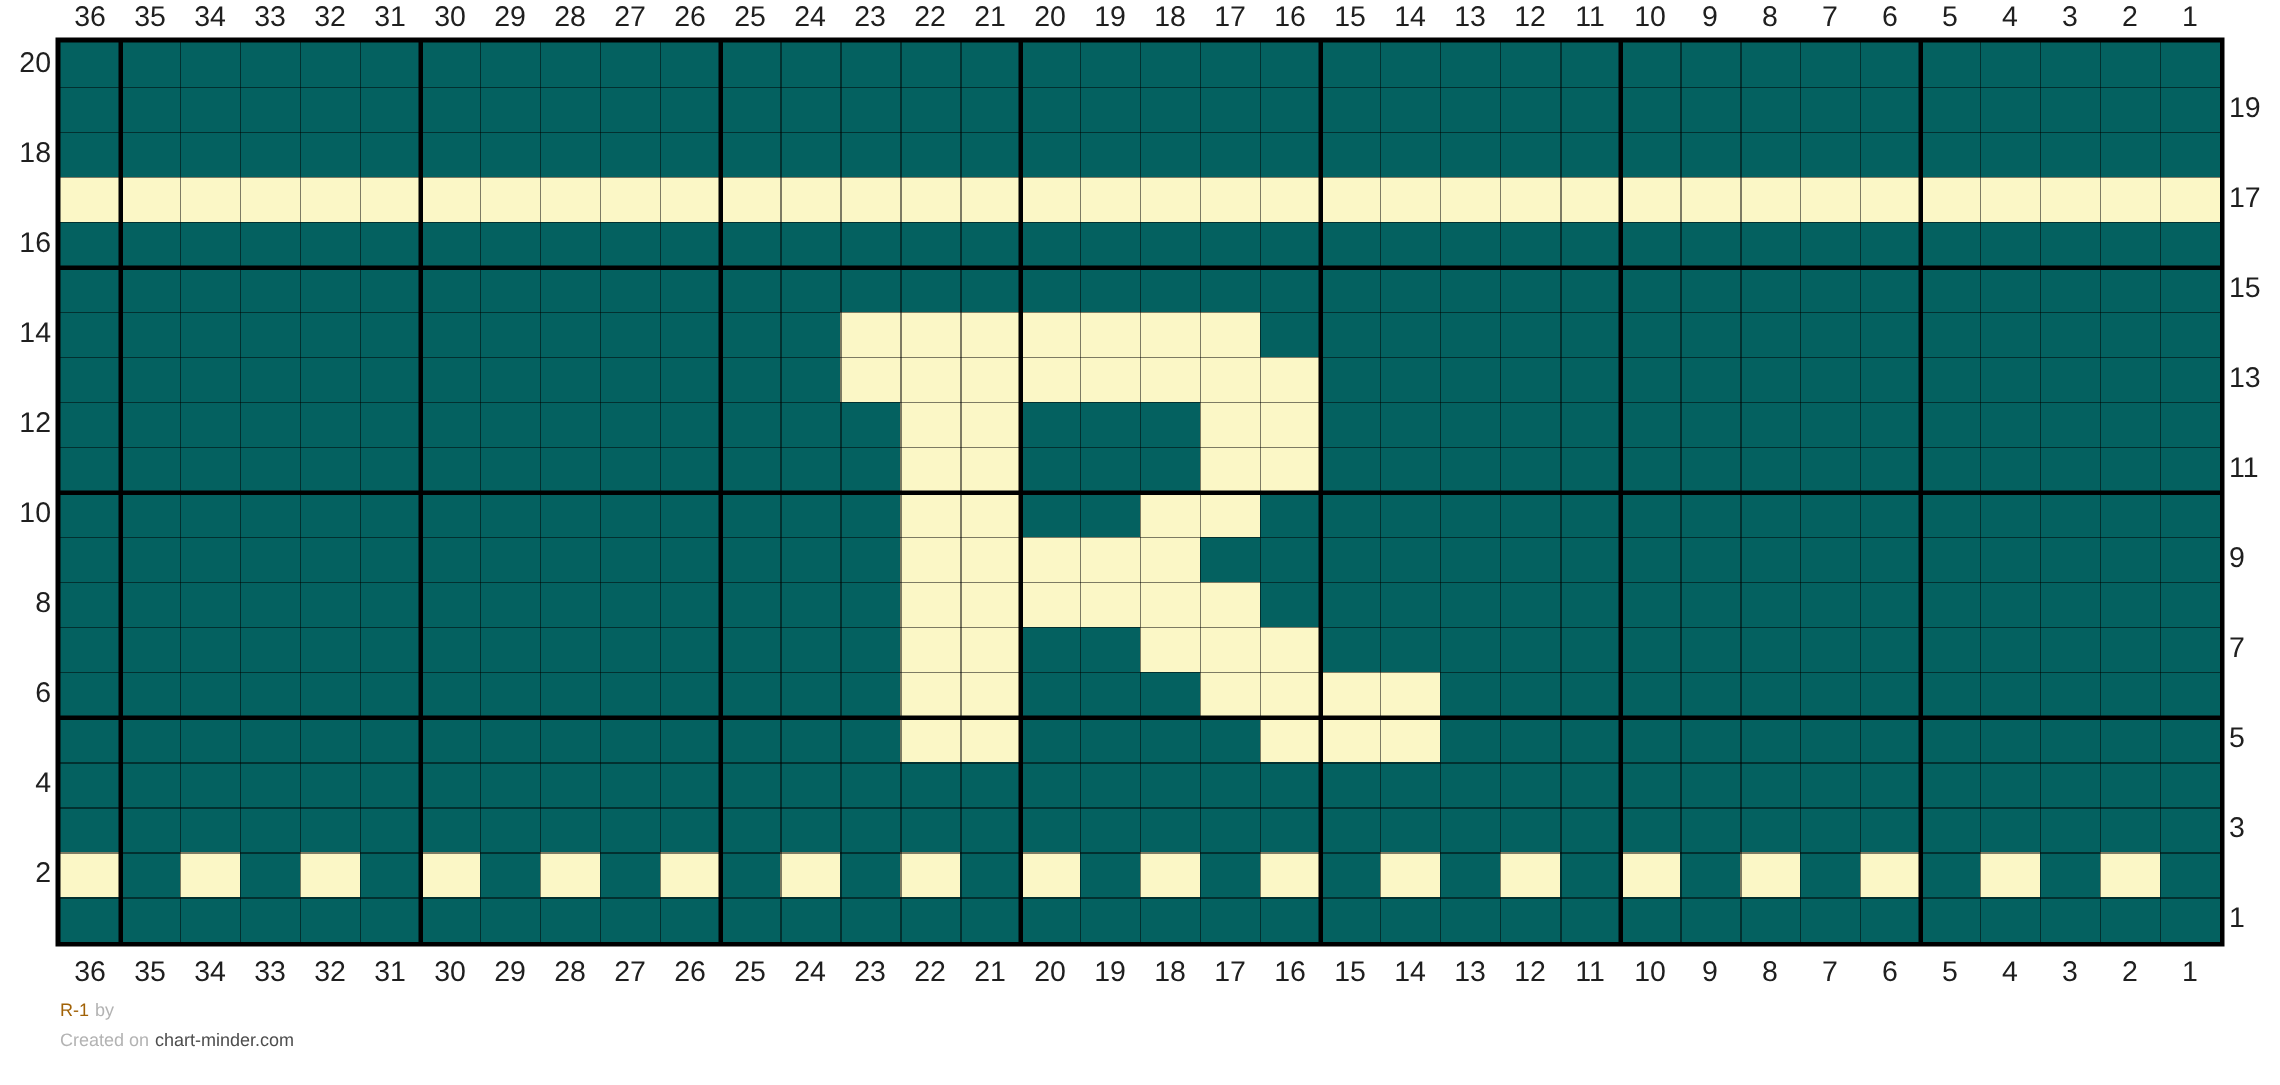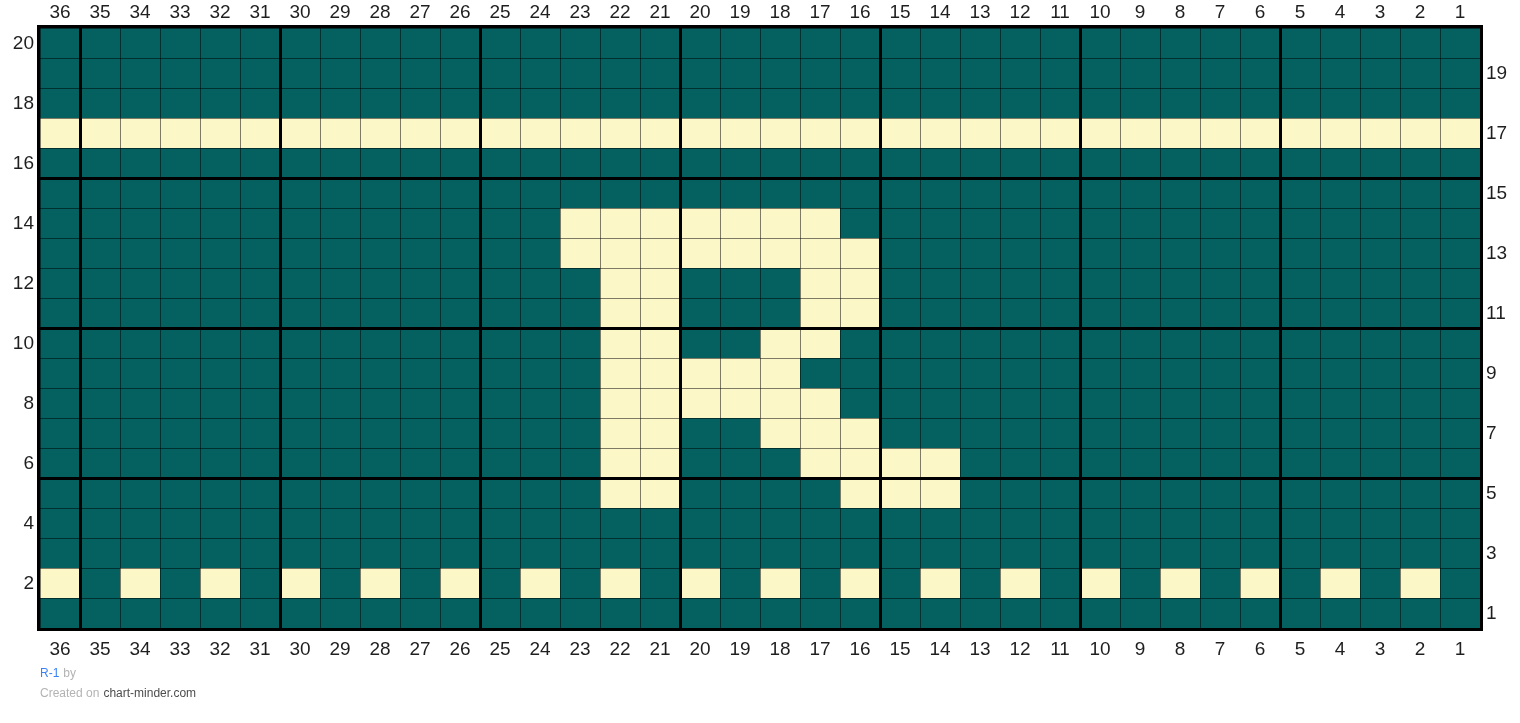--- a/index.html
+++ b/index.html
@@ -38,21 +38,21 @@
   .num{
     position:absolute;font-size:19px;line-height:22px;color:#1f1f1f;
     user-select:none;white-space:nowrap;
   }
   .num.col{width:40px;text-align:center;}
   .num.rowL{width:34px;text-align:right;left:0;}
   .num.rowR{left:1486px;text-align:left;}
 
   
   .footer-line{position:absolute;left:40px;font-size:12px;line-height:14px;}
-  .f-dark{color:#3b82f6;}
+  .f-dark{color:#a16207;}
   .f-light{color:#b3b3b3;}
   .f-site{color:#4d4d4d;text-decoration:none;cursor:pointer;margin-left:4px;}
   .f-by{margin-left:4px;}
 </style>
 </head>
 <body>
 
 <div class="stage">
   <div id="topLabels">
       <span class="num col" style="left: 40px; top: 1px;">36</span>

